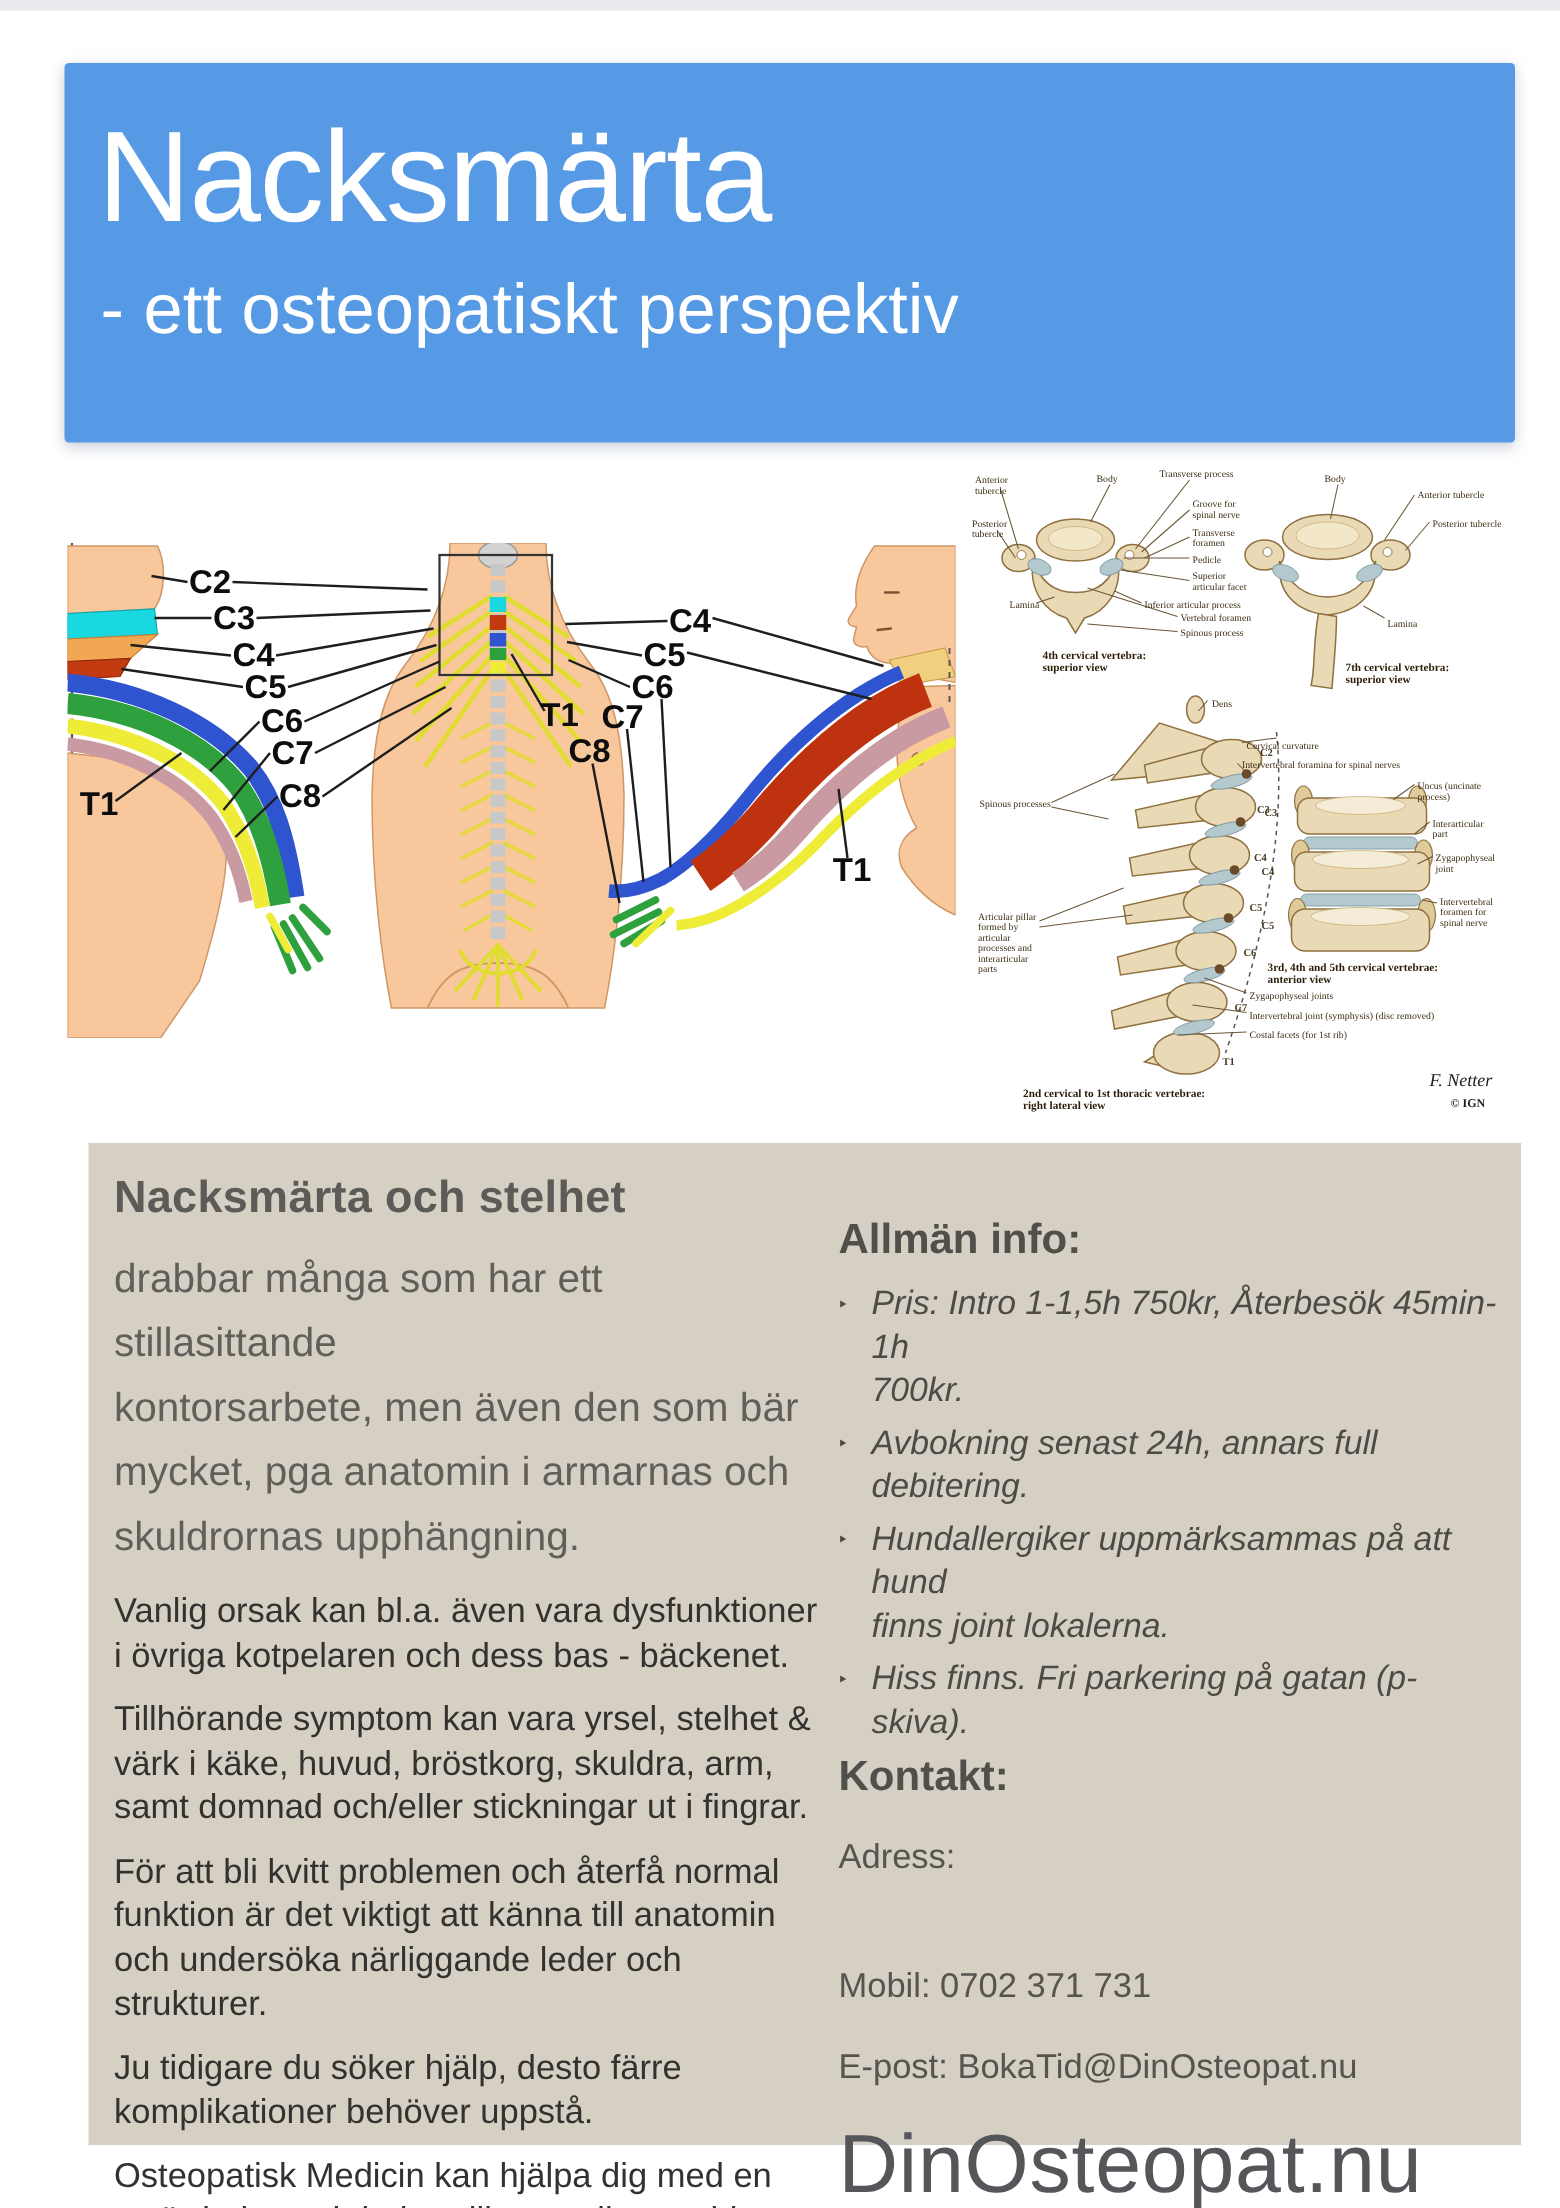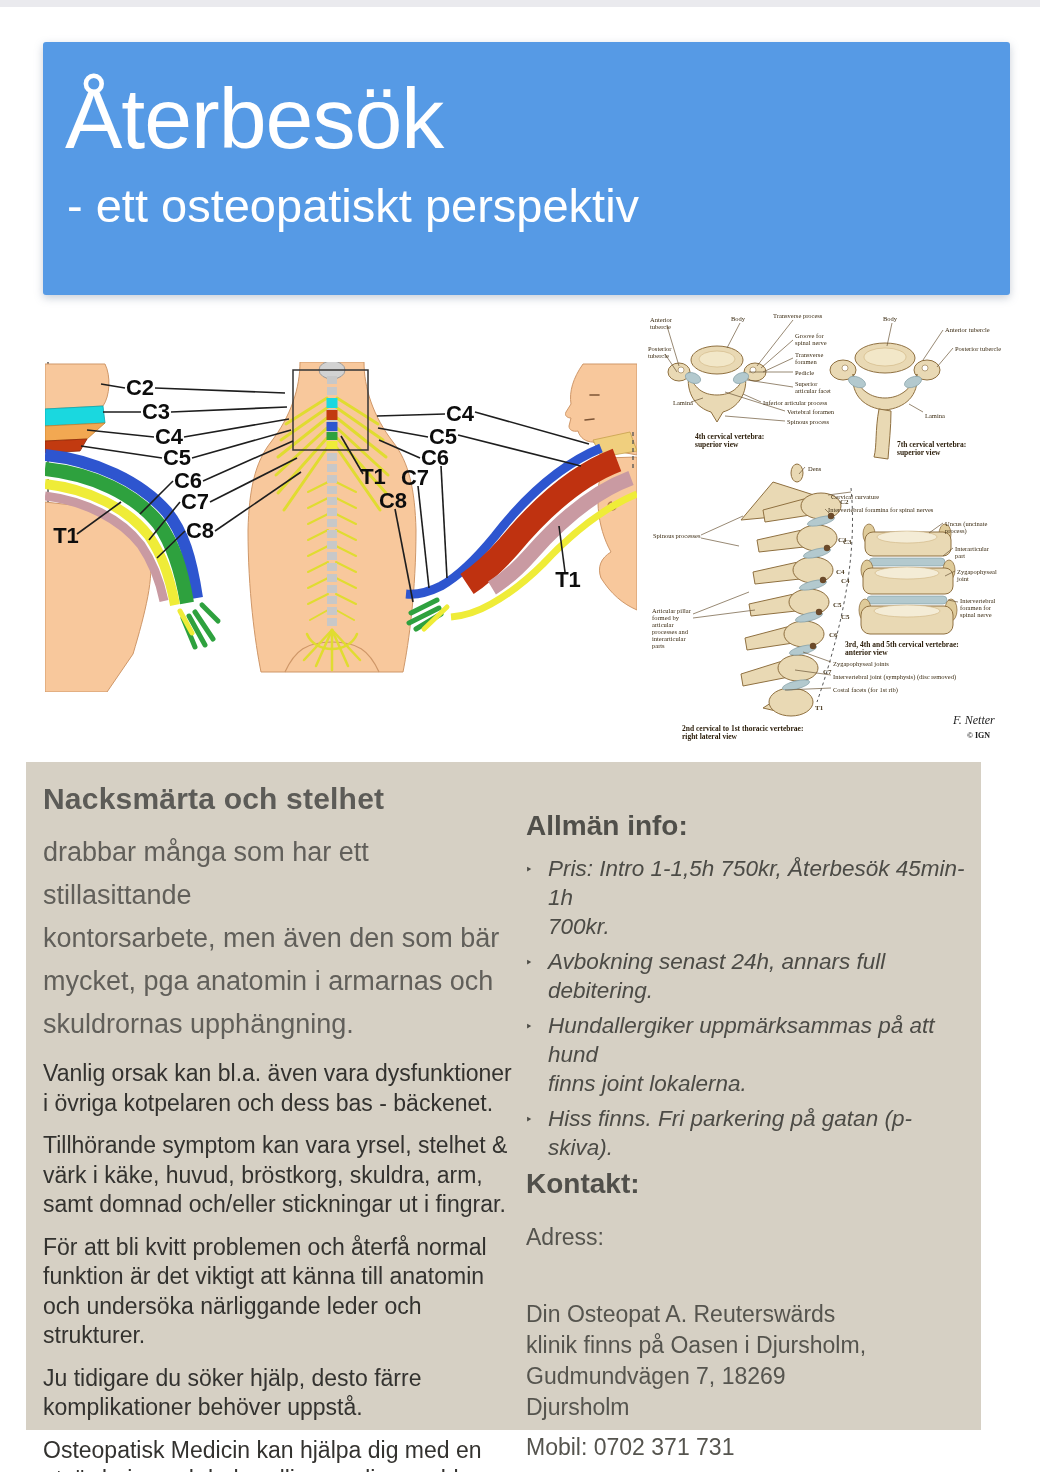--- a/index.html
+++ b/index.html
@@ -23,21 +23,21 @@
   .nb{font:bold 7.5px "Liberation Serif",serif;fill:#2a1c08;}
   .ns{font:bold 7px "Liberation Serif",serif;fill:#4a3a20;}
   .sig{font:italic 12px "Liberation Serif",serif;fill:#1c1c1c;}
   .sg2{font:bold 8px "Liberation Serif",serif;fill:#1c1c1c;}
   .nln{stroke:#6b5638;stroke-width:0.7;fill:none;}
   .bone{fill:#e9d9b4;stroke:#8f7040;stroke-width:1;}
   .bone2{fill:#dfcb9a;stroke:#8f7040;stroke-width:0.8;}
   .facet{fill:#b3c9ce;stroke:#7e9aa2;stroke-width:0.6;}
 
   
-  .info-panel{position:absolute;left:26px;top:762px;width:955px;height:668px;background:#d6d0c4;}
+  .info-panel{position:absolute;left:59px;top:762px;width:955px;height:668px;background:#d6d0c4;}
   .left-col{position:absolute;left:17px;top:20px;width:478px;}
   .left-col h2{margin:0;font-size:30px;font-weight:700;color:#5c5b57;letter-spacing:.2px;}
   .lead{margin:15px 0 0 0;font-size:27px;line-height:43px;color:#615f5a;white-space:pre-line;}
   .para{margin:13px 0 0 0;font-size:23px;line-height:29.5px;color:#33322f;white-space:pre-line;}
   .right-col{position:absolute;left:500px;top:48px;width:450px;color:#4c4b46;}
   .right-col h3{margin:0;font-size:28px;font-weight:700;color:#504f4a;}
   .blist{margin:12px 0 0 0;padding:0;list-style:none;}
   .blist li{display:flex;margin:0 0 6px 0;}
   .bmark{flex:0 0 22px;font-size:16px;padding-top:4px;color:#4c4b46;}
   .btext{font-size:22.5px;line-height:29px;white-space:pre-line;font-style:italic;}
@@ -49,21 +49,21 @@
   .email{margin:27px 0 0 0;font-size:23px;color:#55544e;}
   .site{margin:19px 0 0 0;font-size:55px;color:#54565a;letter-spacing:.5px;}
 </style>
 </head>
 <body>
 
 <div class="page">
   <div class="top-strip"></div>
 
   <header class="banner">
-    <h1>Återbesök</h1>
+    <h1>Nacksmärta</h1>
     <div class="sub">- ett osteopatiskt perspektiv</div>
   </header>
 
   <figure class="derm" style="margin:0">
     <svg viewBox="0 0 592 330" width="592" height="330">
 
       <g>
         <line x1="3" y1="0" x2="3" y2="150" stroke="#555" stroke-width="1.5" stroke-dasharray="5 4"></line>
         <path class="skin" d="M0,2 L60,2 C66,14 65,34 58,44 L0,47 Z"></path>
         <polygon points="0,47 58,44 60,61 0,64" fill="#1ad8df" stroke="#0aa9b2" stroke-width="0.8"></polygon>
@@ -432,23 +432,19 @@
         </li>
         <li>
           <span class="bmark">‣</span>
           <span class="btext">Hiss finns. Fri parkering på gatan (p-skiva).</span>
         </li>
       </ul>
 
       <h3 class="kontakt">Kontakt:</h3>
       <div class="address">
         <span class="addr-label">Adress:</span>
-        <span class="addr-value">Din Osteopat A. Reuterswärds
-klinik finns på Oasen i Djursholm,
-Gudmundvägen 7, 18269
-Djursholm</span>
       </div>
       <p class="mobile">Mobil: 0702 371 731</p>
       <p class="email">E-post: BokaTid@DinOsteopat.nu</p>
       <div class="site">DinOsteopat.nu</div>
     </div>
   </section>
 </div>
 
 </body></html>

